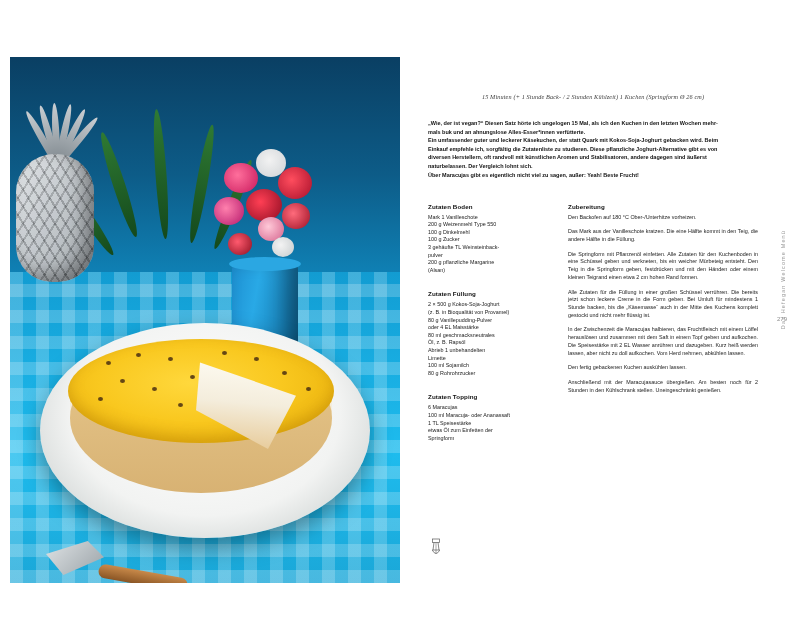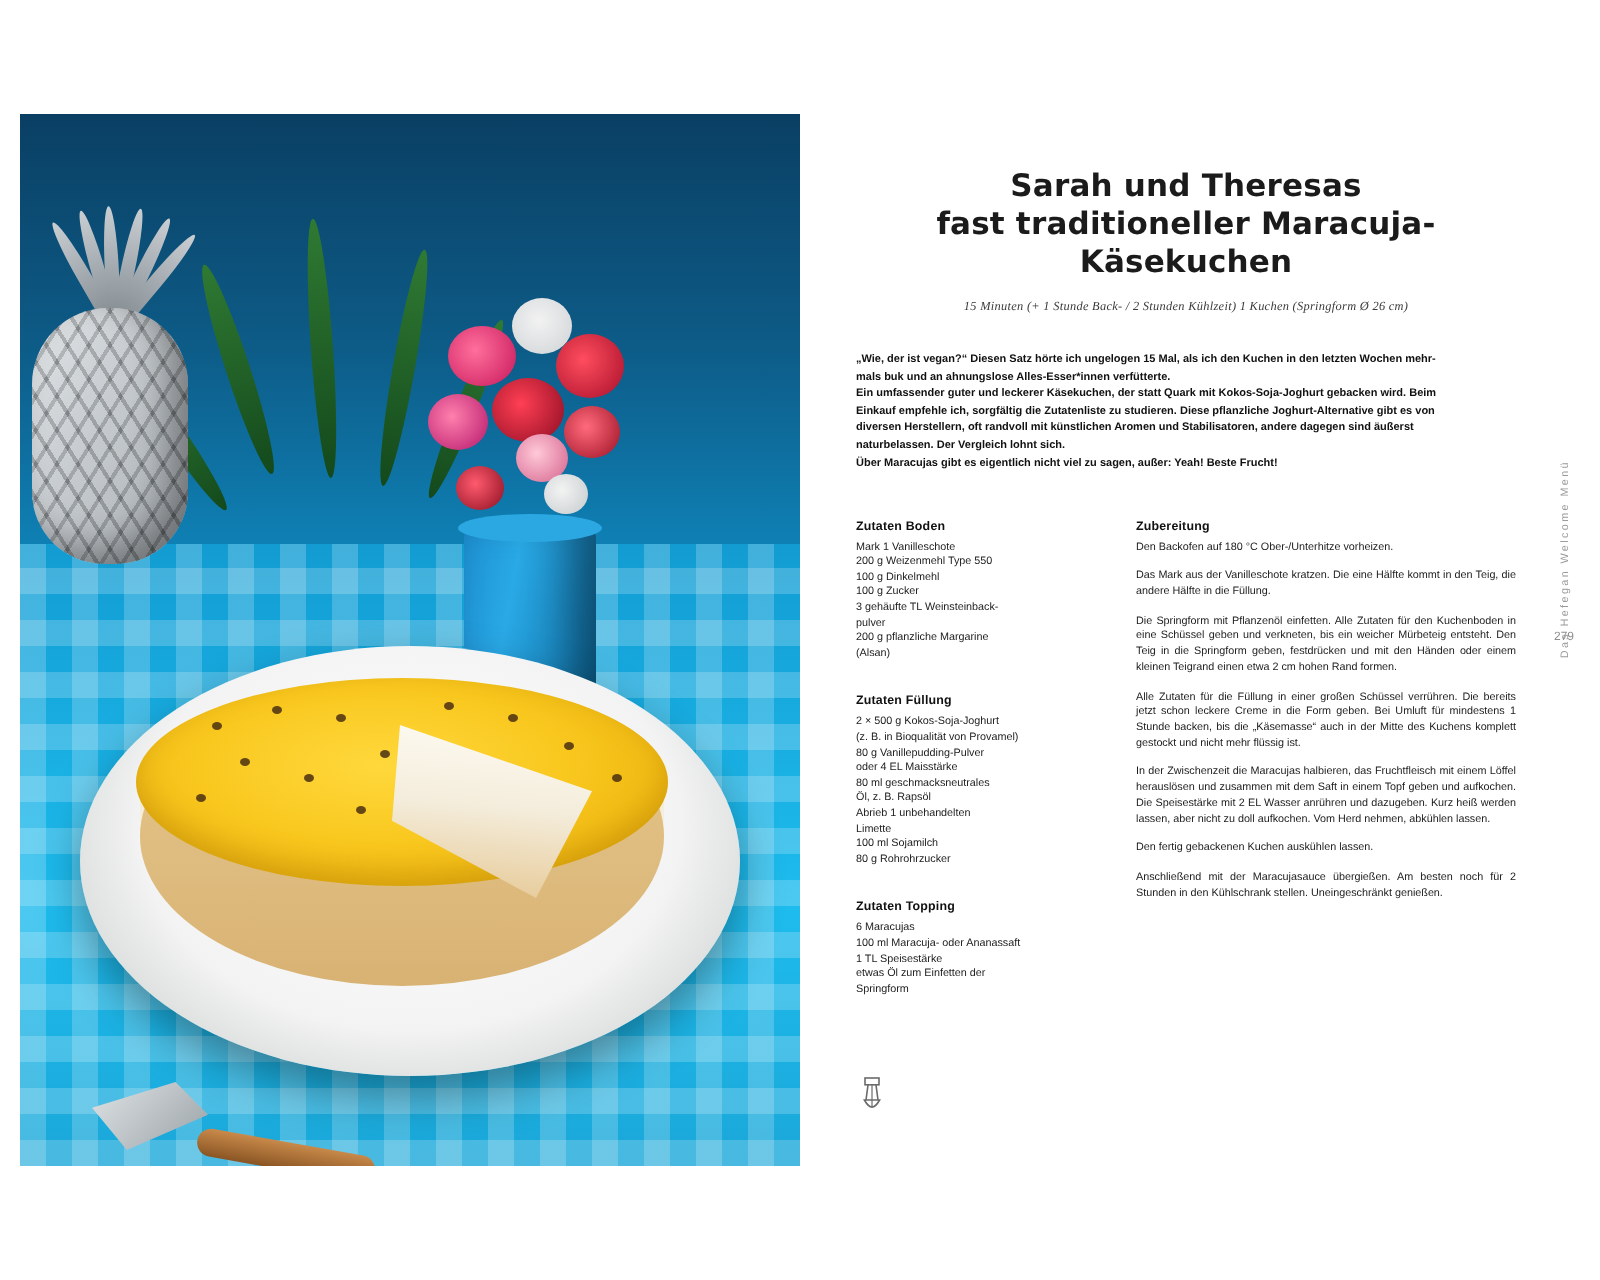--- a/index.html
+++ b/index.html
@@ -335,24 +335,20 @@
     <div class="server-blade"></div>
     <div class="server-handle"></div>
   </div>
 
   <div class="recipe-page">
 
     <div class="running-head">Das Hefegan Welcome Menü</div>
     <div class="page-no">279</div>
 
     <div class="recipe-inner">
-      <h1 class="title">
-        <span>Sarah und Theresas</span>
-        <span class="l2">fast traditioneller Maracuja-Käsekuchen</span>
-      </h1>
 
       <div class="meta">15 Minuten (+ 1 Stunde Back- / 2 Stunden Kühlzeit)   1 Kuchen (Springform Ø 26 cm)</div>
 
       <div class="intro">
         <p>„Wie, der ist vegan?“ Diesen Satz hörte ich ungelogen 15 Mal, als ich den Kuchen in den letzten Wochen mehr-</p>
         <p>mals buk und an ahnungslose Alles-Esser*innen verfütterte.</p>
         <p>Ein umfassender guter und leckerer Käsekuchen, der statt Quark mit Kokos-Soja-Joghurt gebacken wird. Beim</p>
         <p>Einkauf empfehle ich, sorgfältig die Zutatenliste zu studieren. Diese pflanzliche Joghurt-Alternative gibt es von</p>
         <p>diversen Herstellern, oft randvoll mit künstlichen Aromen und Stabilisatoren, andere dagegen sind äußerst</p>
         <p>naturbelassen. Der Vergleich lohnt sich.</p>

